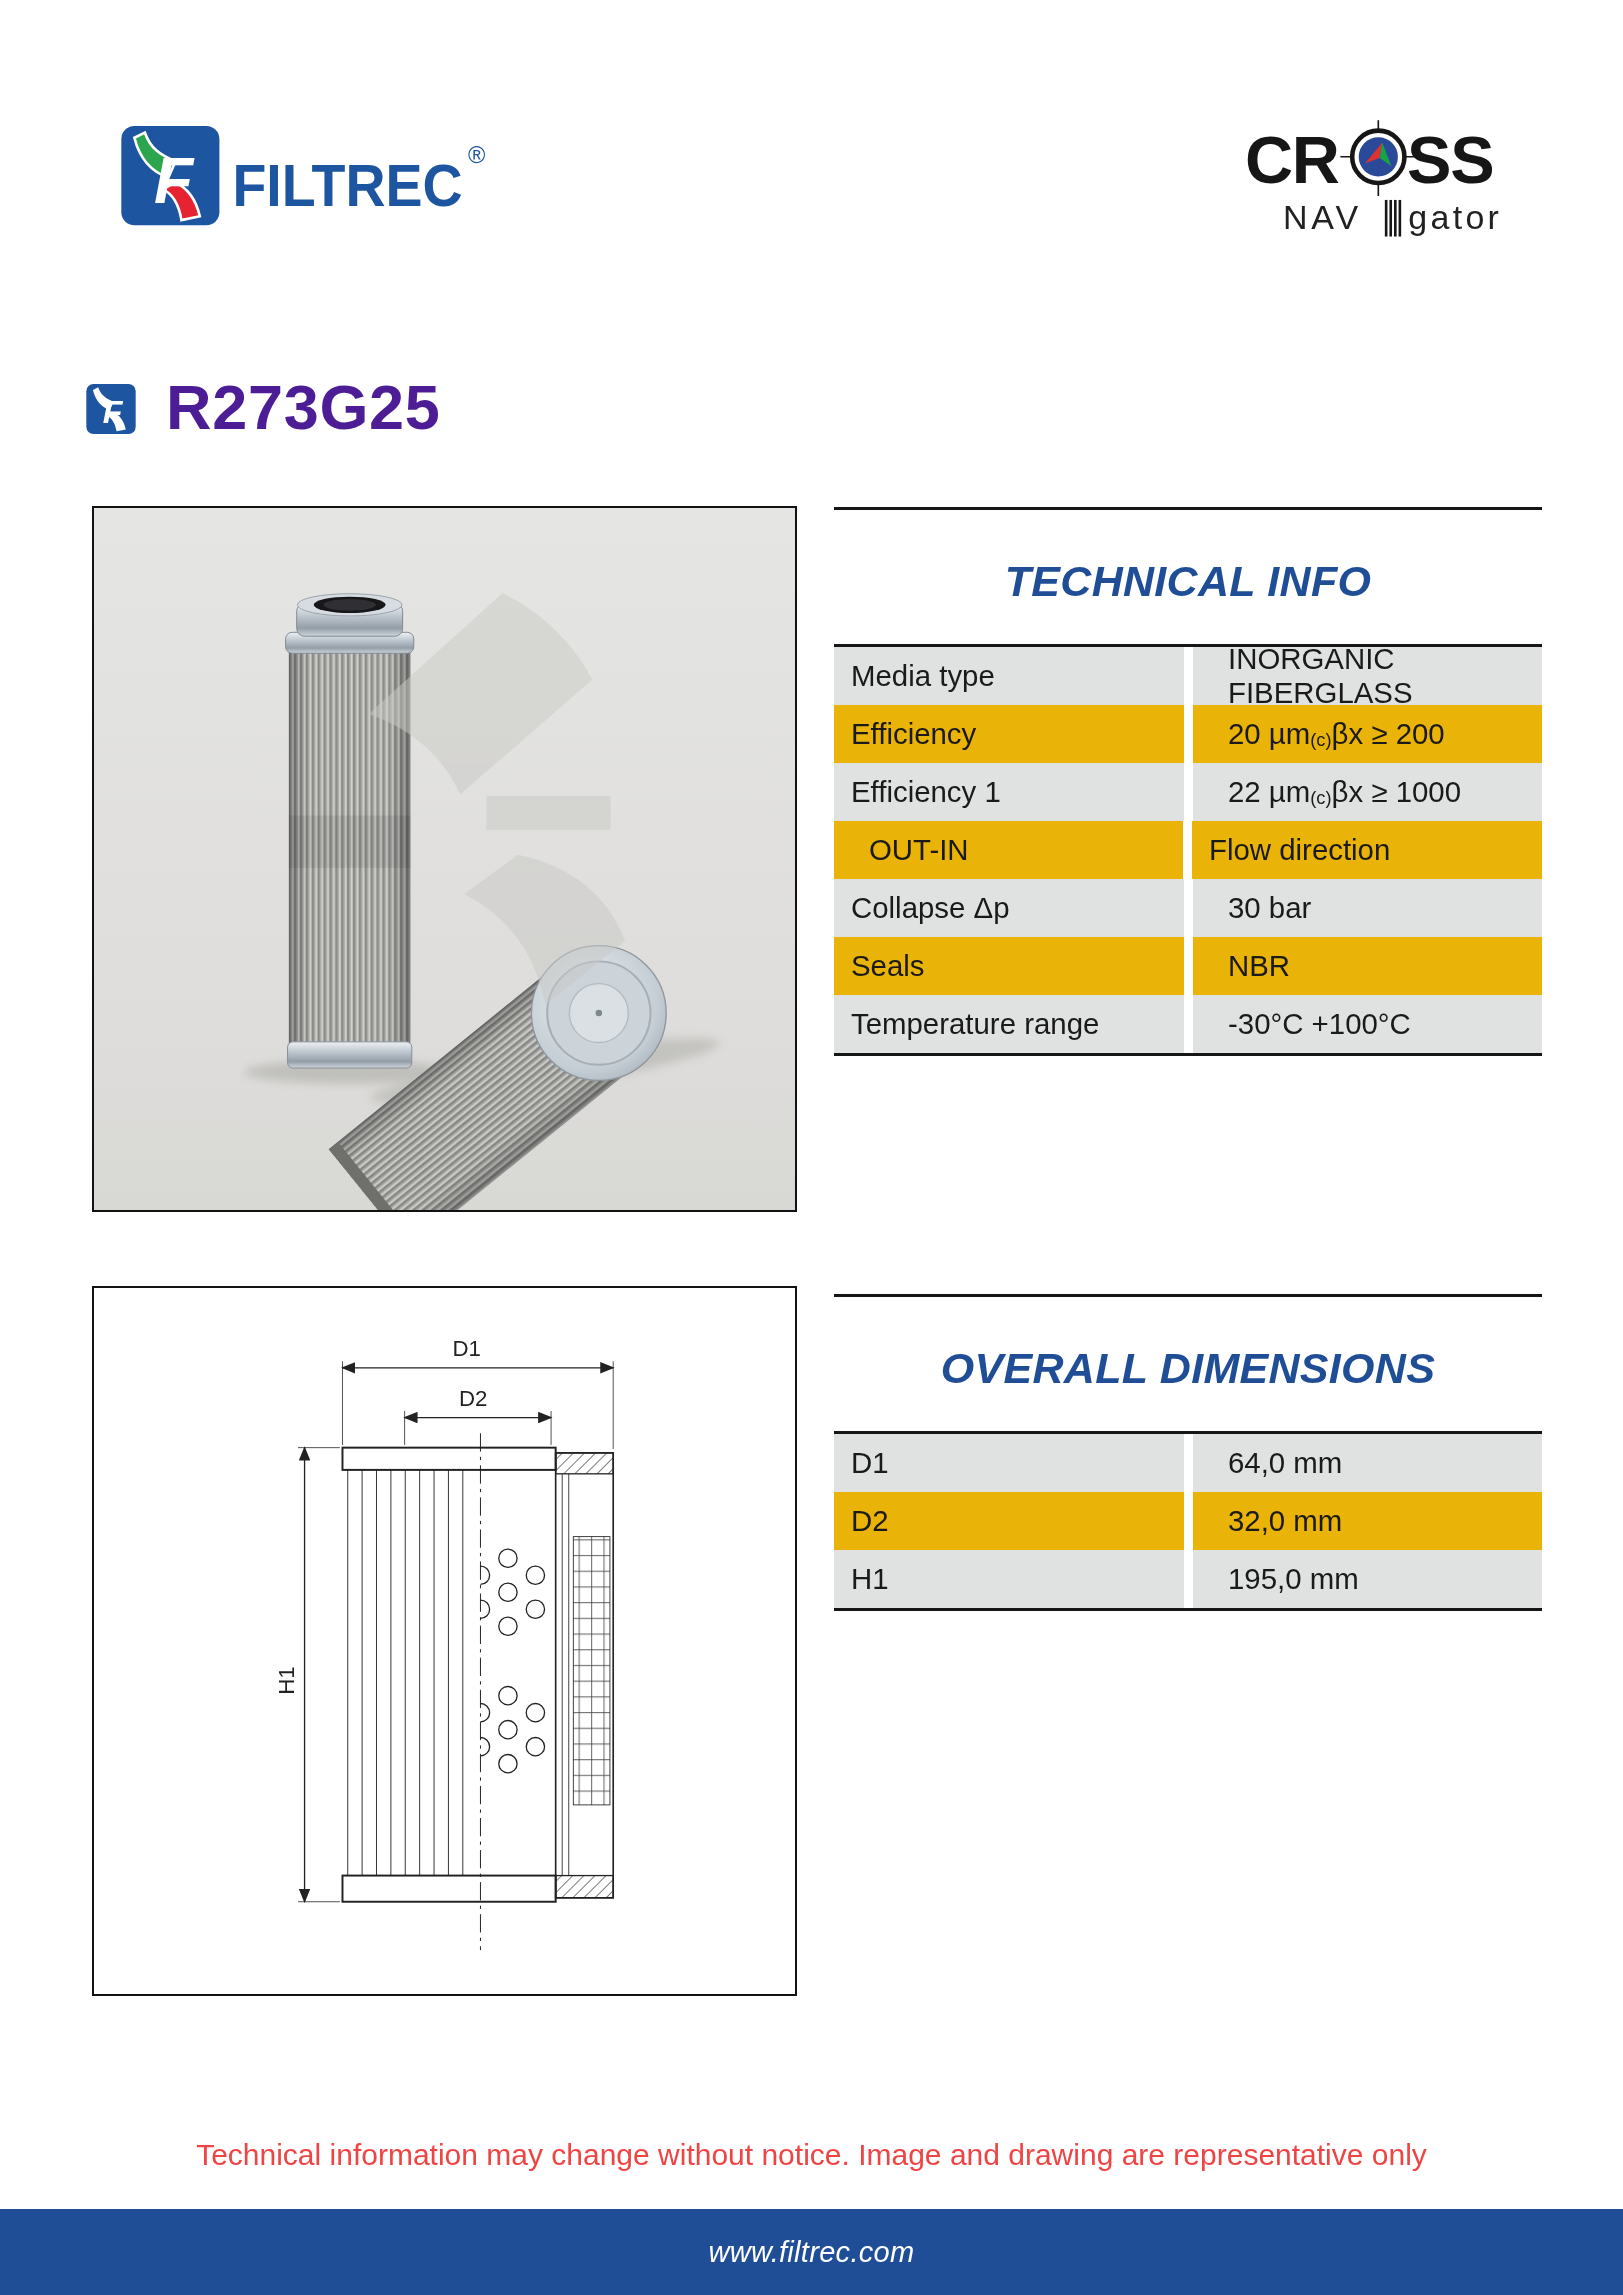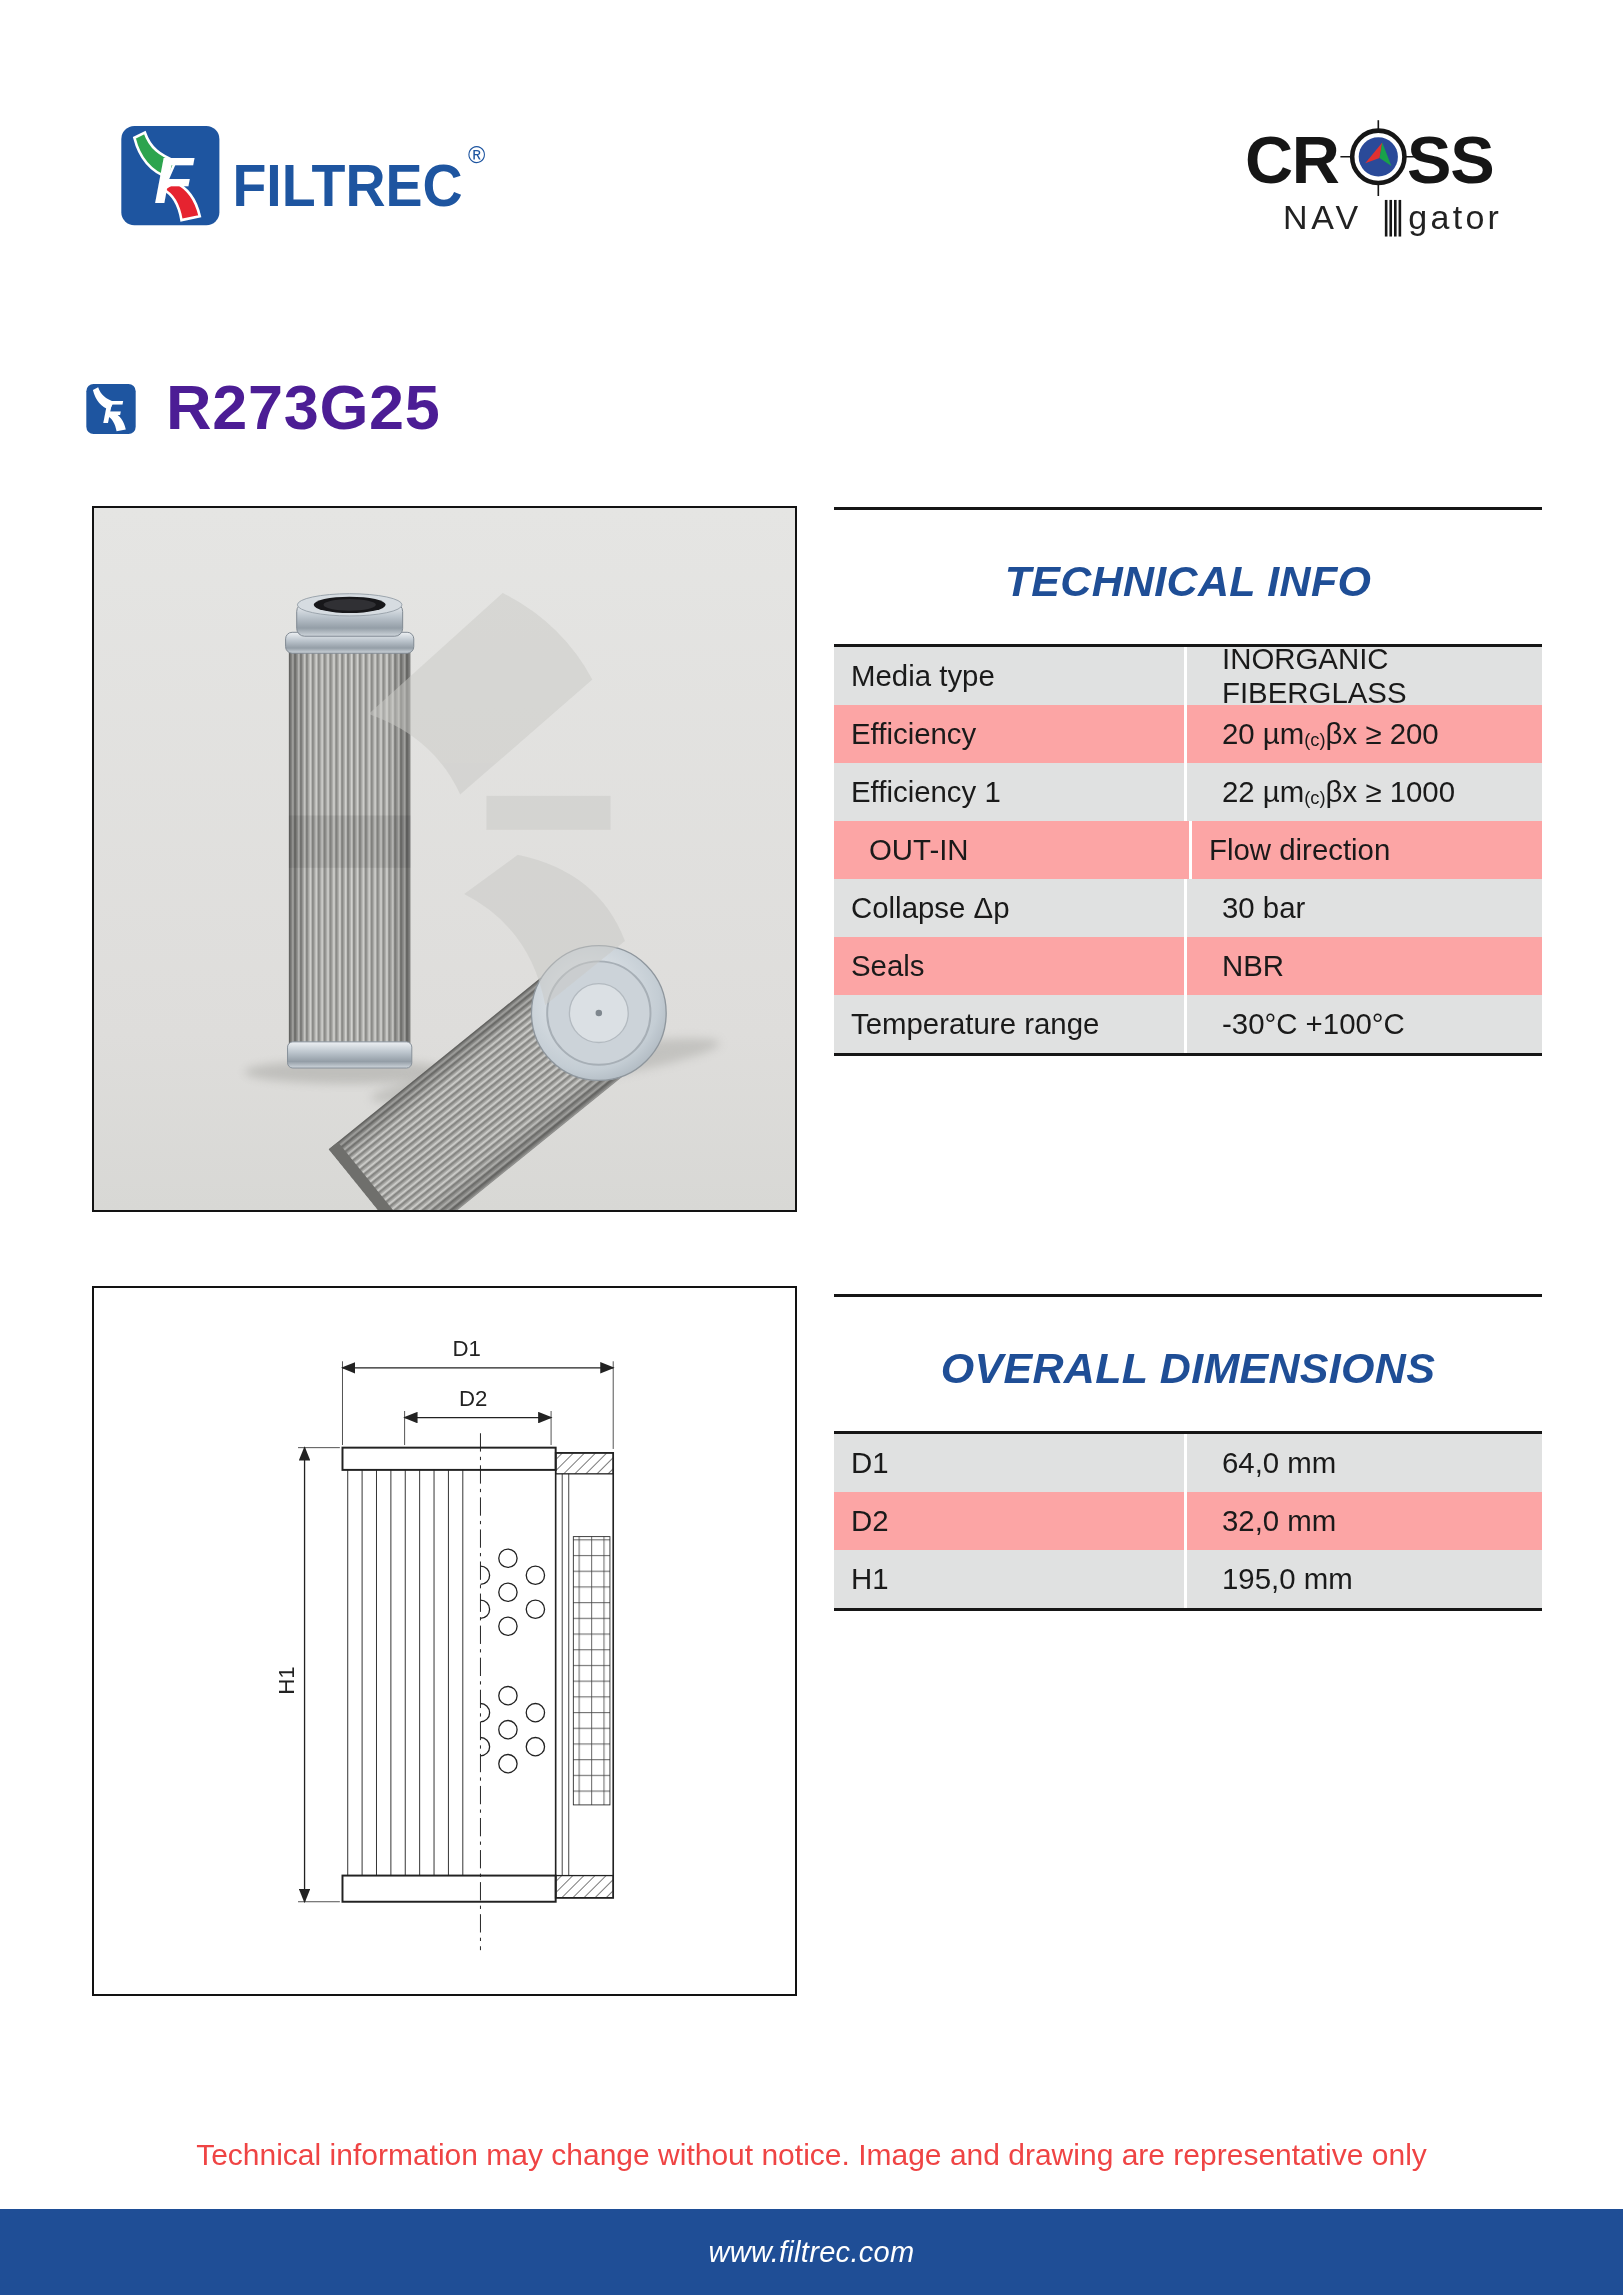--- a/index.html
+++ b/index.html
@@ -23,22 +23,22 @@
   .photo-fig svg,.drawing-fig svg{display:block;width:100%;height:100%;}
 
   
   .info-section{position:absolute;left:834px;width:708px;}
   .sec-tech{top:507px;}
   .sec-dims{top:1294px;}
   .rule{height:3.3px;background:#161616;}
   .sec-title{margin:48px 0 0 0;text-align:center;font-size:43px;font-weight:bold;
              color:#1f4e96;letter-spacing:0.3px;line-height:1.1;font-style:italic;}
   .spec-table{margin-top:38px;border-top:3.3px solid #161616;border-bottom:3.3px solid #161616;}
-  .spec-row{display:flex;gap:3px;height:58px;}
-  .spec-row .cell{display:flex;align-items:center;font-size:29.4px;background:#fca5a5;}
+  .spec-row{display:flex;gap:9px;height:58px;}
+  .spec-row .cell{display:flex;align-items:center;font-size:29.4px;background:#eab308;}
   .spec-row .cell.label{flex:0 0 333px;padding-left:17px;}
   .spec-row .cell.value{flex:1 1 auto;padding-left:35px;}
   .spec-row:nth-child(odd) .cell{background:#e0e1e1;}
   .spec-row sub{font-size:18.3px;line-height:0;position:relative;top:6.5px;}
 
   
   .disclaimer{position:absolute;left:0;top:2138px;width:100%;text-align:center;
               font-size:30px;color:#ef4444;}
   .bottom-bar{position:absolute;left:0;top:2209px;width:100%;height:86px;background:#1f4e96;
               display:flex;align-items:center;justify-content:center;font-style:italic;}

